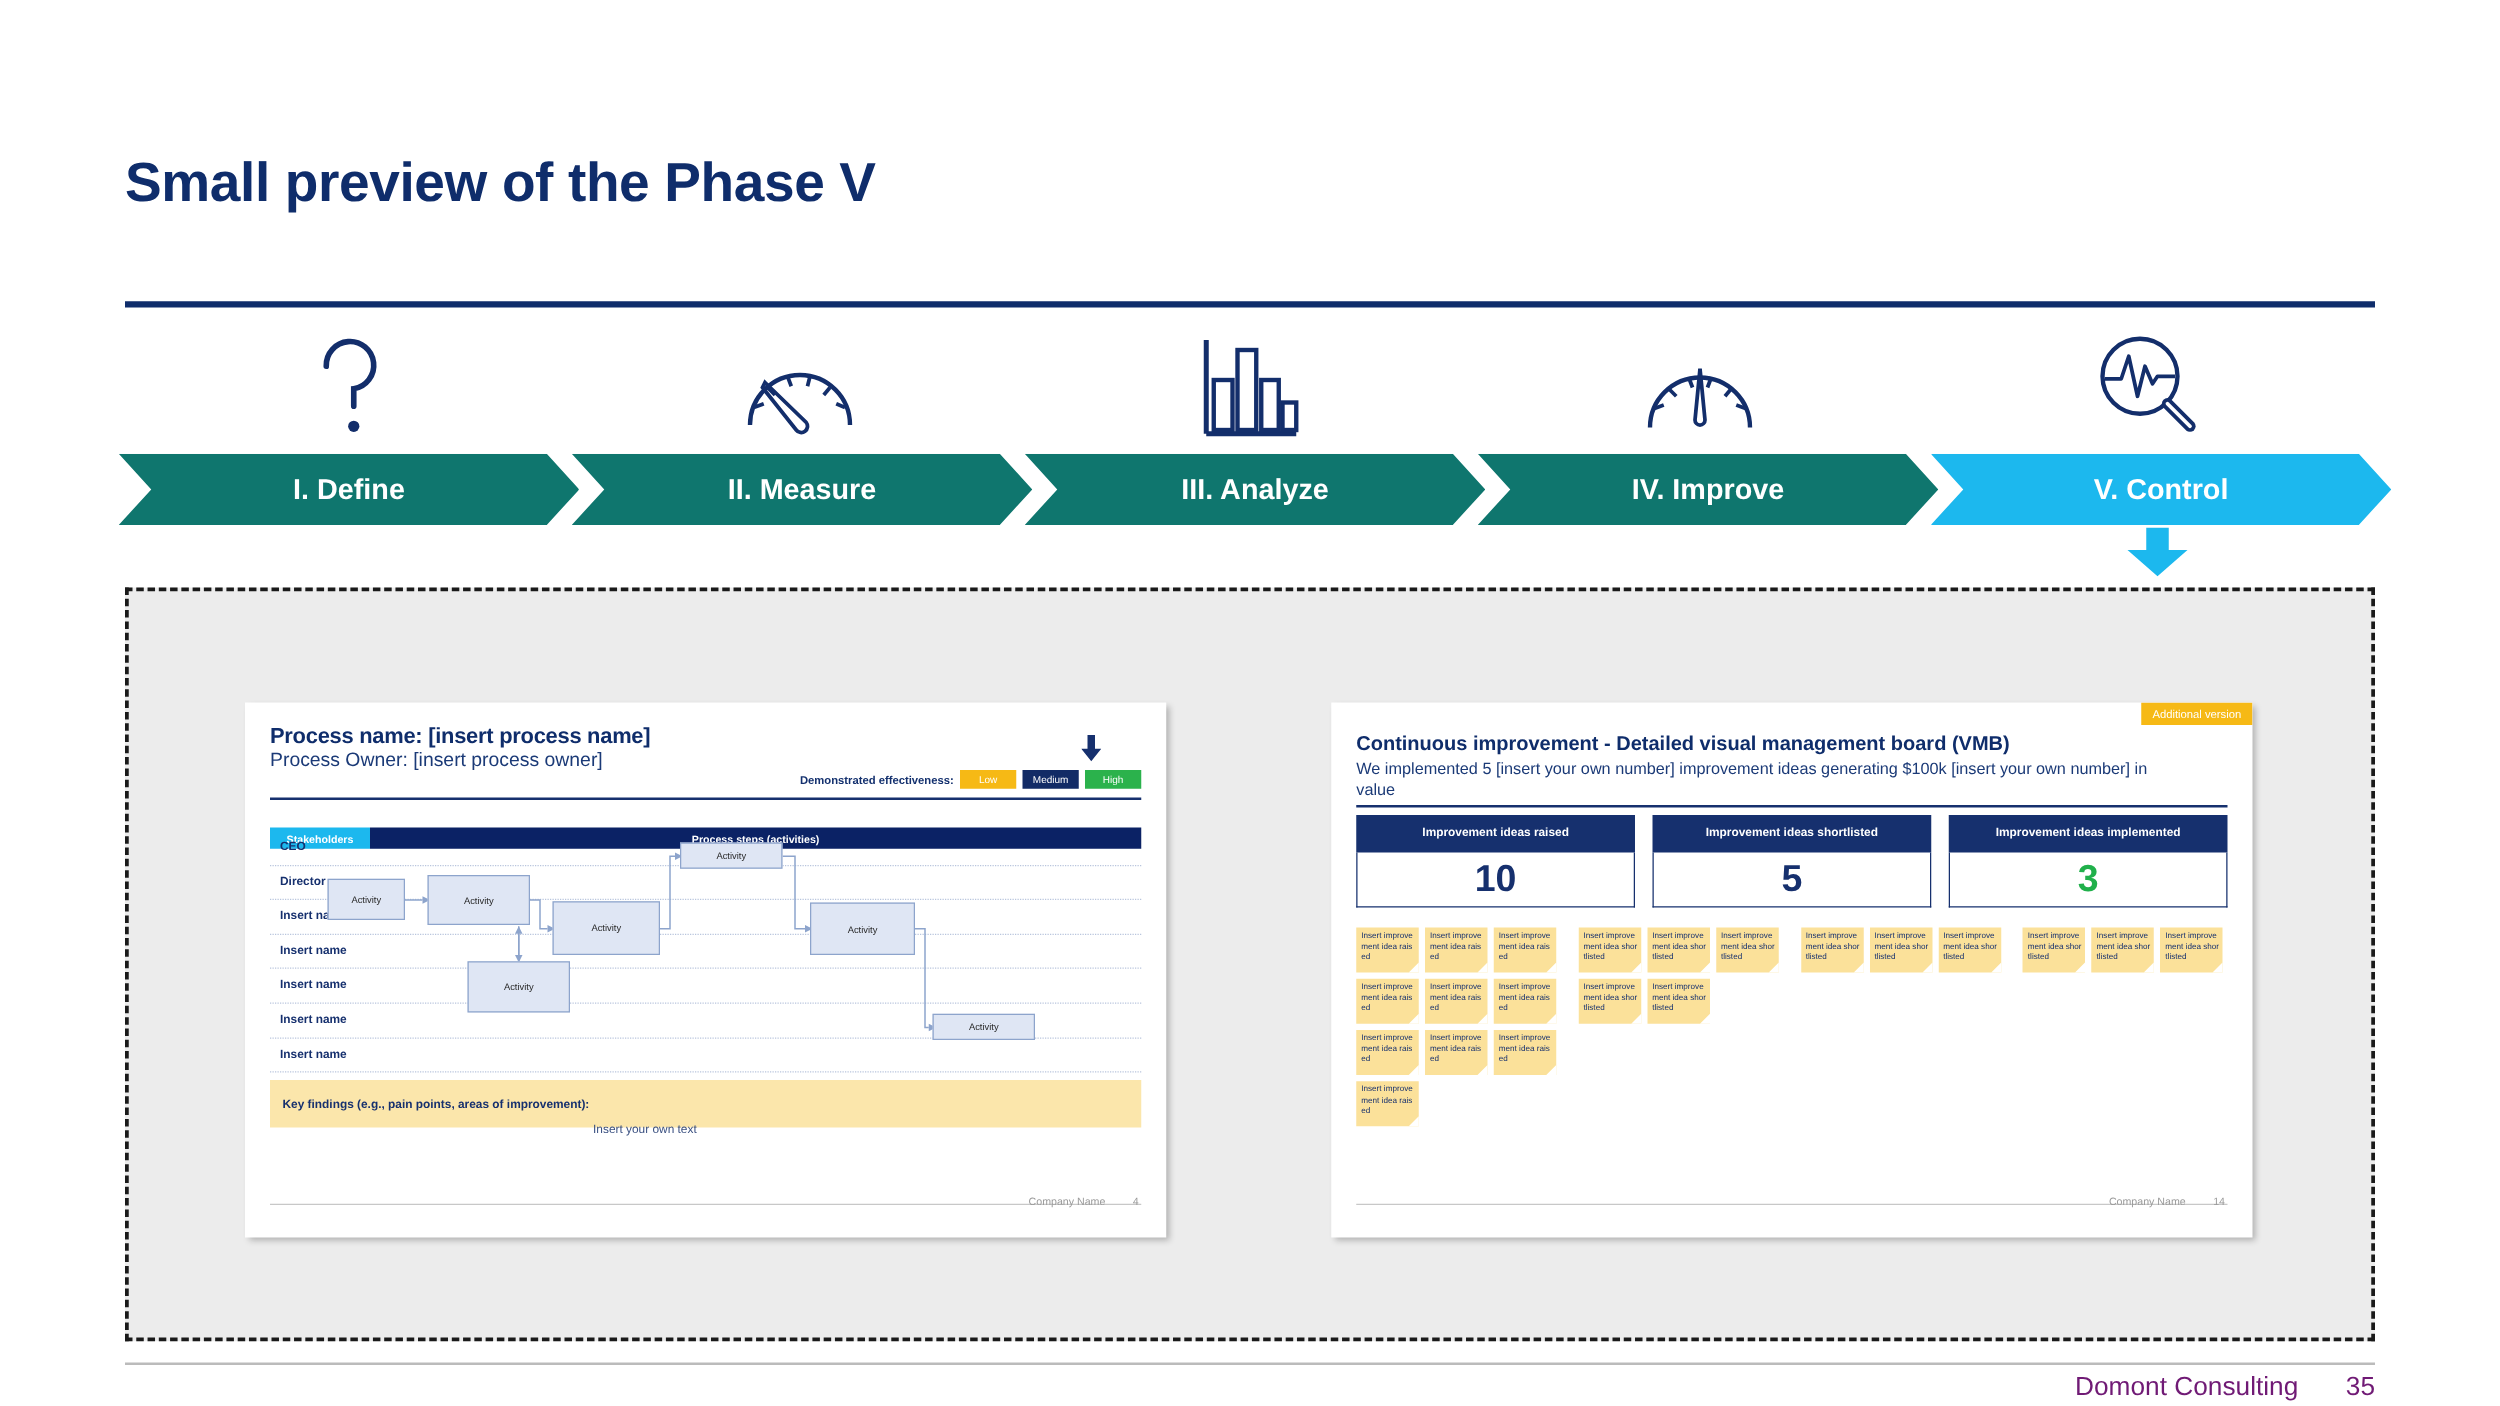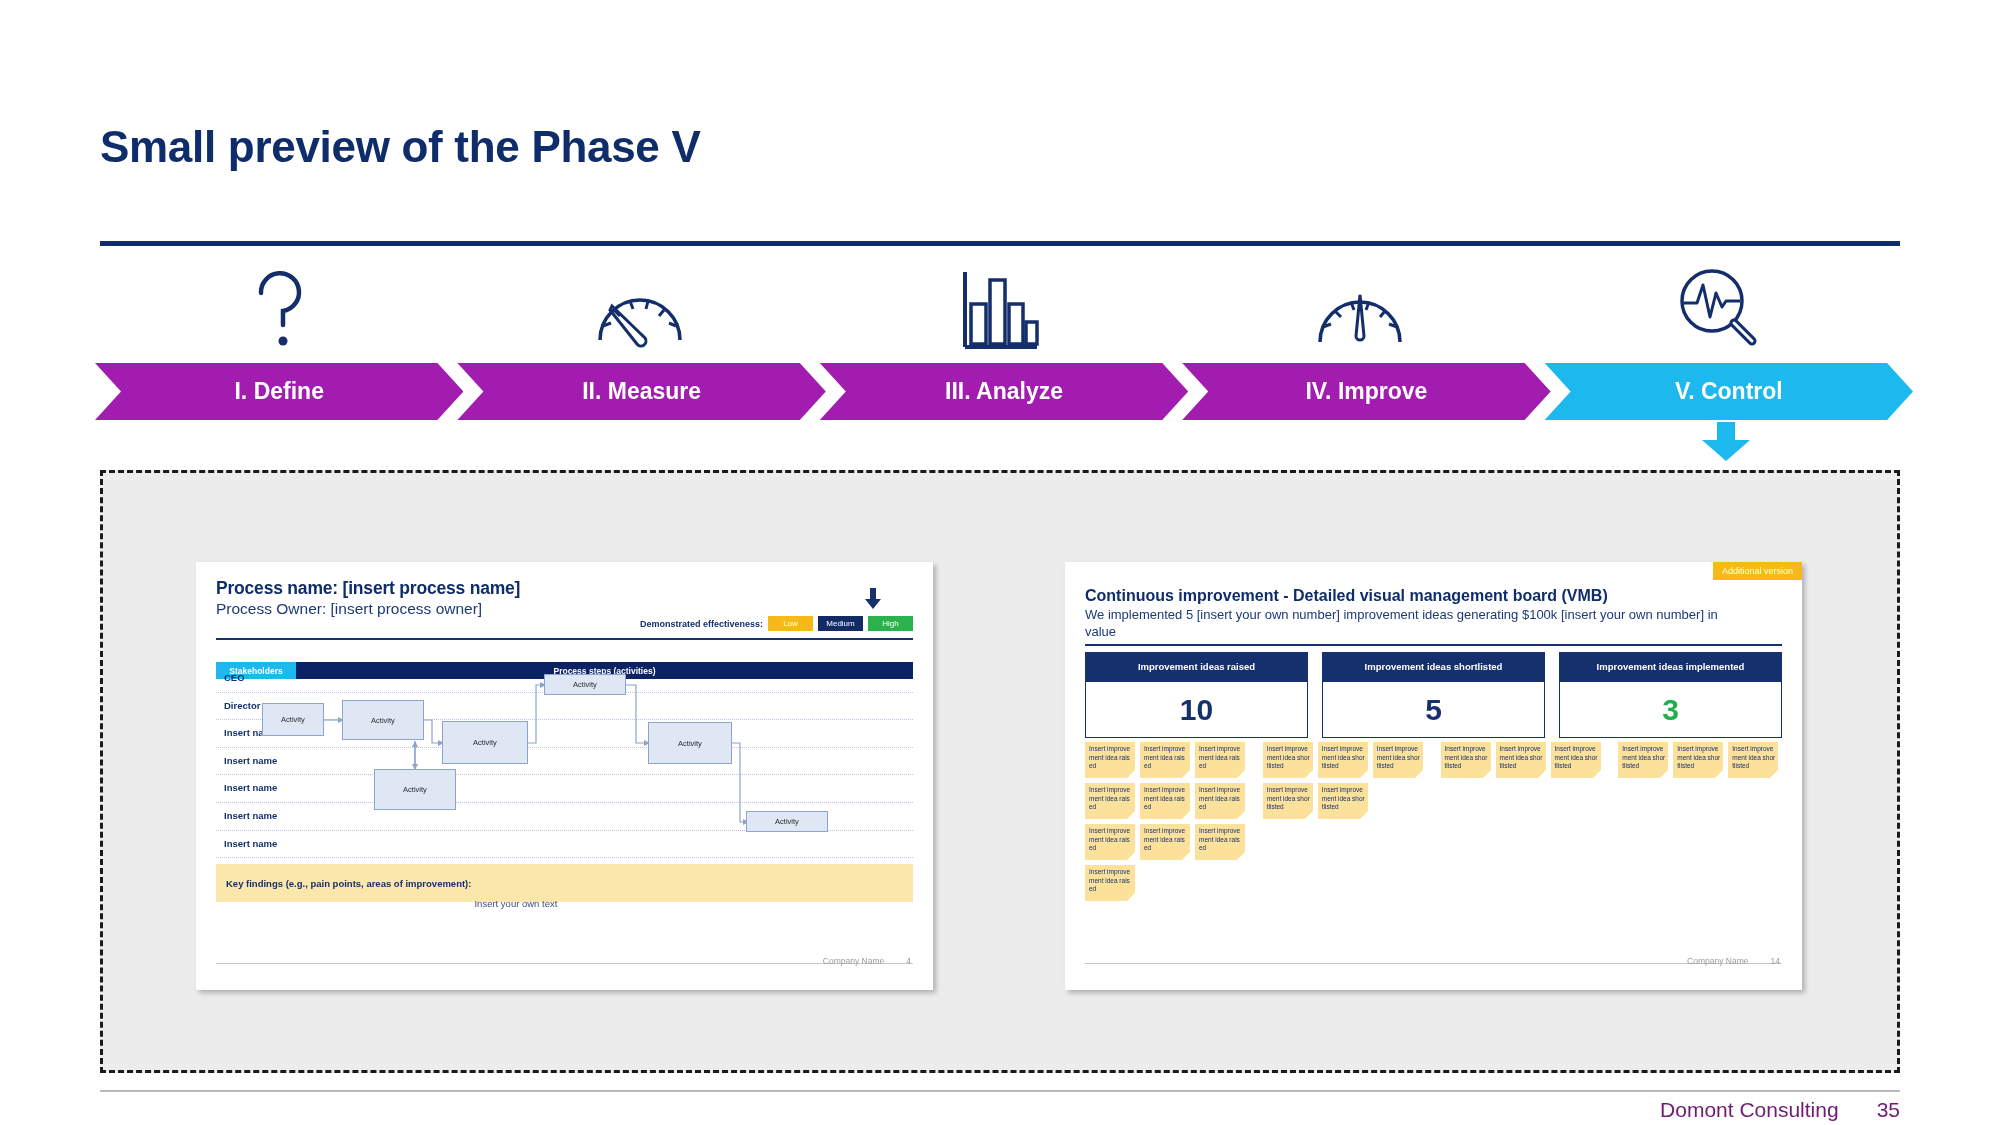--- a/index.html
+++ b/index.html
@@ -38,21 +38,21 @@
   
   .chevron-bar {
     position: absolute; left: 95px; top: 363px;
     width: 1812px; height: 57px;
     display: flex;
   }
   .chev {
     position: relative; flex: 1;
     display: flex; align-items: center; justify-content: center;
     color: #ffffff; font-size: 23px; font-weight: bold;
-    background: #a21caf;
+    background: #0f766e;
     clip-path: polygon(0 0, calc(100% - 26px) 0, 100% 50%, calc(100% - 26px) 100%, 0 100%, 26px 50%);
     margin-right: -6px;
   }
   .chev.first {
     clip-path: polygon(0 0, calc(100% - 26px) 0, 100% 50%, calc(100% - 26px) 100%, 0 100%, 26px 50%);
   }
   .chev.active { background: #1cb8ee; }
   .chev span { position: relative; z-index: 2; }
 
   
@@ -179,21 +179,21 @@
     position: absolute; left: 20px; right: 20px; top: 90px;
     display: flex; gap: 14px;
   }
   .kpi-col { flex: 1; }
   .kpi-head {
     background: #16306e; color: #fff; font-size: 9.5px; font-weight: bold;
     text-align: center; padding: 5px 4px; line-height: 1.15; min-height: 30px;
     display: flex; align-items: center; justify-content: center;
   }
   .kpi-body {
-    border: 1px solid #16306e; border-top: none; height: 56px;
+    border: 1px solid #16306e; border-top: none; height: 44px;
     display: flex; align-items: center; justify-content: center; text-align: center;
   }
   .kpi-val { font-size: 30px; font-weight: bold; line-height: 1; }
   .kpi-navy  { color: #16306e; }
   .kpi-green { color: #20b04b; }
 
   .notes-row {
     position: absolute; left: 20px; right: 20px; top: 180px;
     display: flex; gap: 14px;
   }

